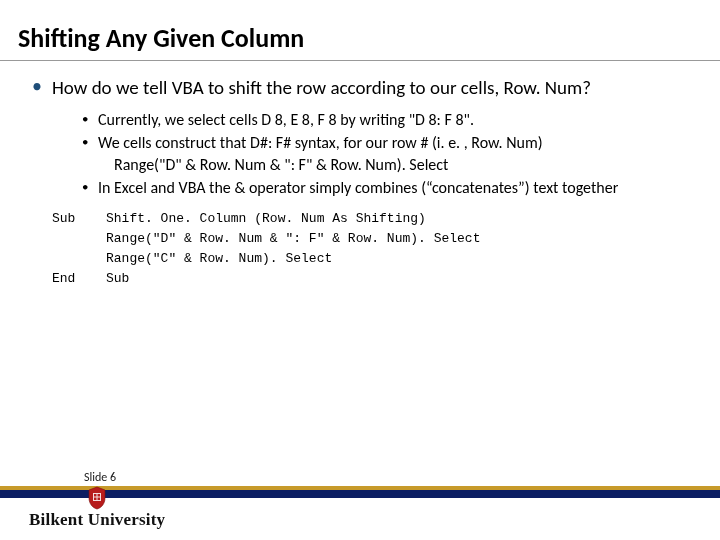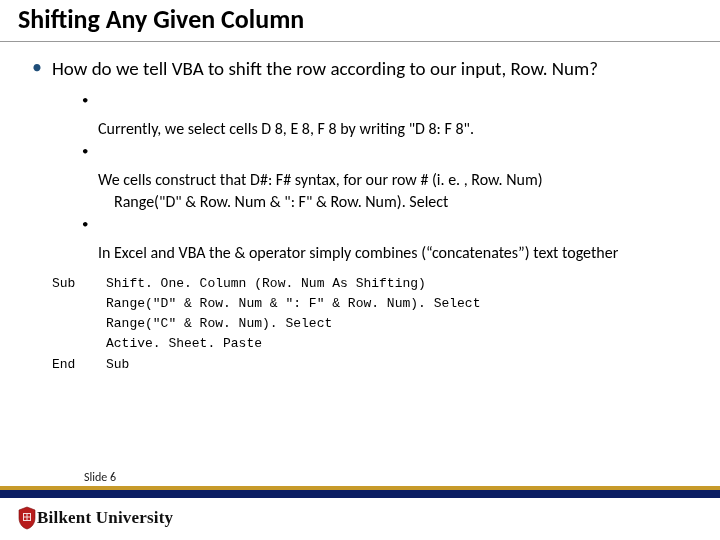--- a/index.html
+++ b/index.html
@@ -1,56 +1,56 @@
 <!DOCTYPE html>
 <html><head>
 <meta charset="utf-8">
 <style>
   * { margin: 0; padding: 0; box-sizing: border-box; }
   html, body { width: 720px; height: 540px; font-family: Calibri, Arial, sans-serif; background: #fff; color: #000; }
   .slide { width: 720px; height: 540px; position: relative; display: flex; flex-direction: column; }
-  .title-row { padding: 3px 18px 4px 18px; }
+  .title-row { padding: 22px 18px 4px 18px; }
   .title { font-size: 26px; font-weight: 700; color: #000; }
   .title-rule { border: none; border-top: 1px solid #999; margin: 2px 0 0 0; }
   .content { padding: 14px 26px 0 26px; flex: 1; font-size: 16.5px; line-height: 1.35; }
   .lvl1 { display: flex; margin-bottom: 4px; }
   .lvl1 .bullet { color: #1f4e79; font-size: 20px; line-height: 1.1; margin-right: 10px; margin-left: 6px; }
   .lvl1 .text { font-size: 19px; }
   .sublist { margin: 8px 0 10px 56px; font-size: 16px; }
   .sub { display: flex; margin-bottom: 2px; }
   .sub .dot { width: 16px; color: #000; font-size: 13px; line-height: 1.6; }
-  .sub .txt { flex: 1; margin-top: 28px; }
+  .sub .txt { flex: 1; }
   .indent-line { margin-left: 16px; }
   .code-block { margin: 6px 0 0 26px; font-family: "Courier New", monospace; font-size: 13px; line-height: 1.55; }
   .code-row { display: flex; }
   .code-col0 { width: 44px; }
   .code-col1 { padding-left: 10px; }
   .footer-bars { position: absolute; left: 0; right: 0; bottom: 42px; }
   .bar-gold { height: 4px; background: #c79a2a; }
   .bar-navy { height: 8px; background: #0b1e63; }
   .slide-num { position: absolute; left: 84px; bottom: 56px; font-size: 12px; color: #222; }
-  .logo-row { position: absolute; left: 17px; bottom: 10px; display: flex; align-items: center; gap: 0; }
+  .logo-row { position: absolute; left: 29px; bottom: 10px; display: flex; align-items: center; gap: 0; flex-direction: column; }
   .crest { width: 20px; height: 24px; }
   .uni-name { font-size: 17px; font-weight: 700; letter-spacing: 0.2px; color: #111; font-family: Georgia, 'Times New Roman', serif; }
 </style>
 </head>
 <body>
 
 <div class="slide">
 
   <div class="title-row">
     <div class="title">Shifting Any Given Column</div>
   </div>
   <hr class="title-rule">
 
   <div class="content">
 
     <div class="lvl1">
       <div class="bullet">•</div>
-      <div class="text">How do we tell VBA to shift the row according to our input, Row. Num?</div>
+      <div class="text">How do we tell VBA to shift the row according to our cells, Row. Num?</div>
     </div>
 
     <div class="sublist">
       <div class="sub">
         <div class="dot">•</div>
         <div class="txt">Currently, we select cells D 8, E 8, F 8 by writing "D 8: F 8".</div>
       </div>
       <div class="sub">
         <div class="dot">•</div>
         <div class="txt">
@@ -75,21 +75,20 @@
       </div>
       <div class="code-row">
         <div class="code-col0"></div>
       </div>
       <div class="code-row">
         <div class="code-col0"></div>
         <div class="code-col1">Range("C"    &amp;  Row. Num). Select</div>
       </div>
       <div class="code-row">
         <div class="code-col0"></div>
-        <div class="code-col1">Active. Sheet. Paste</div>
       </div>
       <div class="code-row">
         <div class="code-col0">End</div>
         <div class="code-col1">Sub</div>
       </div>
     </div>
 
   </div>
 
   <div class="slide-num">Slide 6</div>

